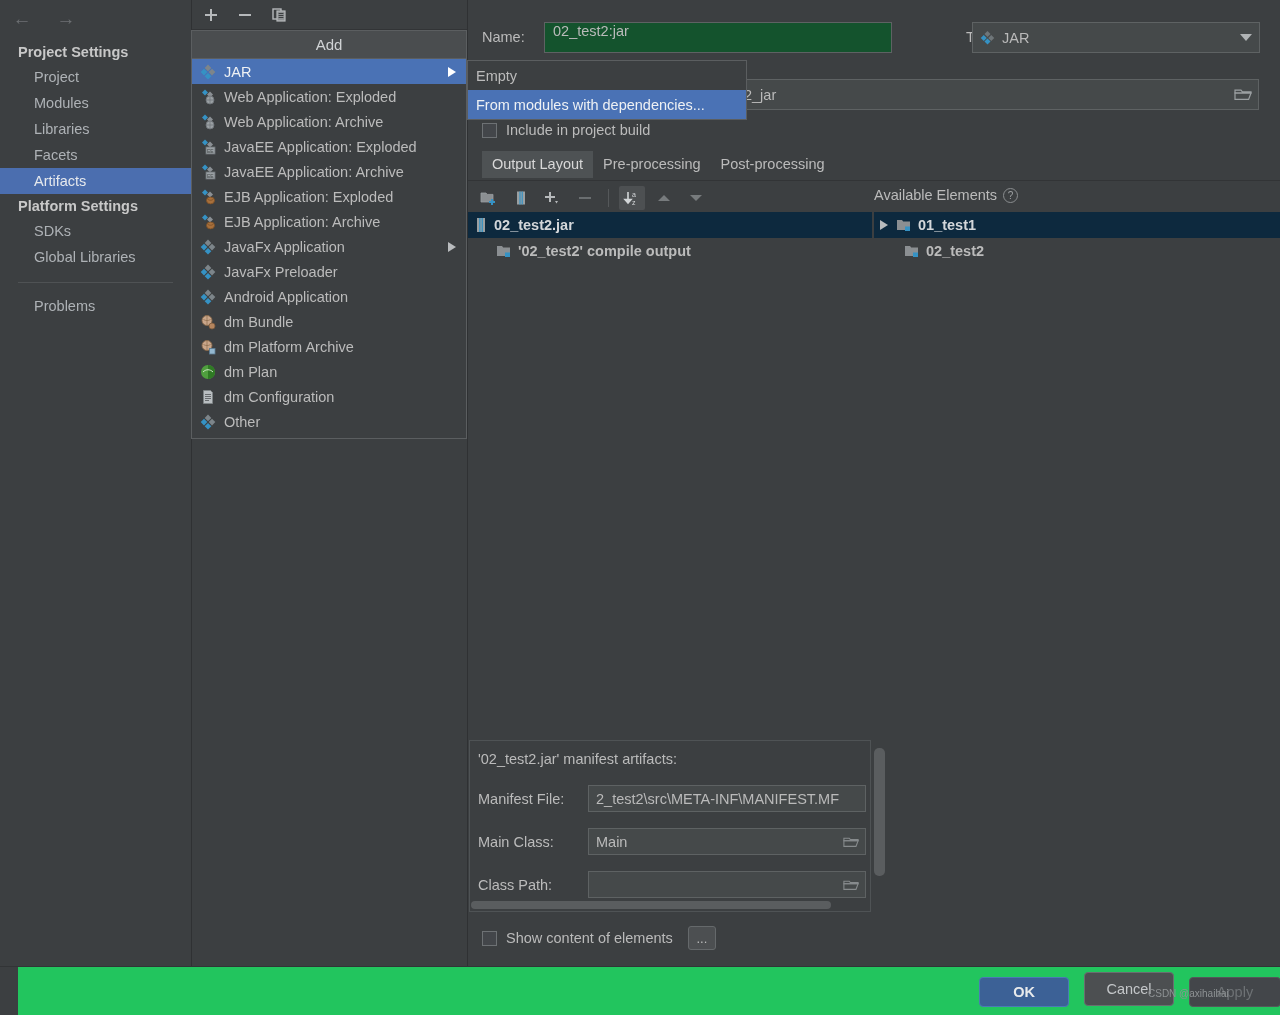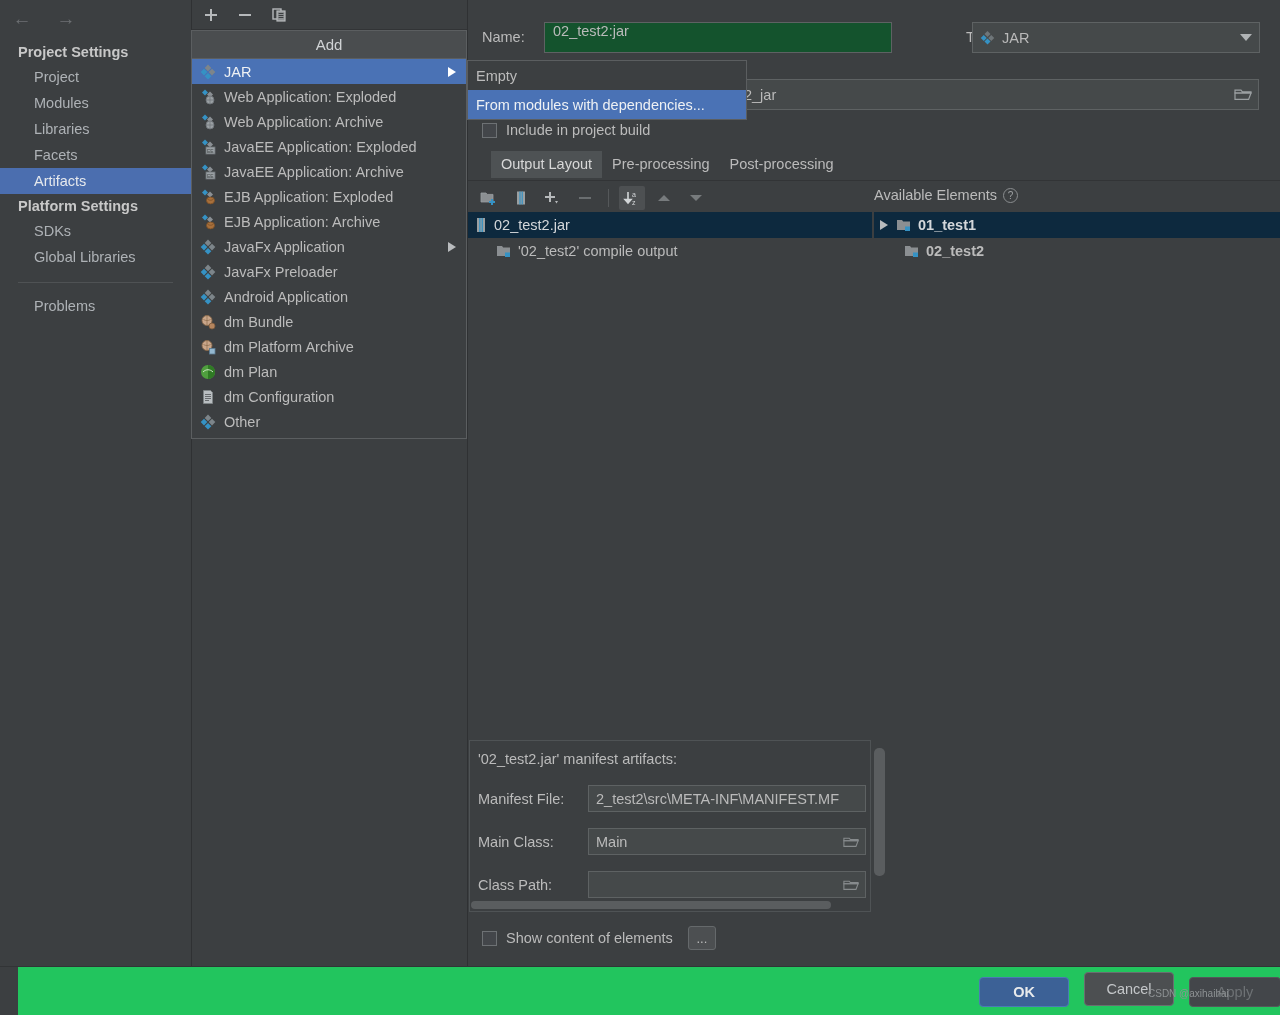--- a/index.html
+++ b/index.html
@@ -102,36 +102,36 @@
   .chk-row { position: absolute; left: 14px; top: 122px; display: flex; align-items: center; gap: 9px; }
   .chkbox { width: 15px; height: 15px; border: 1px solid #6d7174; background: #43464a; }
   .chk-label { color: #bbbbbb; font-size: 14.5px; }
 
   
   .tabs { position: absolute; left: 14px; top: 151px; display: flex; align-items: flex-end; }
   .tab {
     padding: 5px 10px 6px 10px; font-size: 14.5px; color: #bbbbbb; cursor: pointer;
     background: transparent;
   }
-  .tab.active { background: #4e5254; color: #d8d8d8; margin-left: 9px; }
+  .tab.active { background: #4e5254; color: #d8d8d8; }
   .tabs-underline { position: absolute; left: 0; top: 180px; width: 812px; height: 1px; background: #323436; }
 
   
   .tree-toolbar { position: absolute; left: 8px; top: 184px; height: 28px; display: flex; align-items: center; gap: 6px; }
   .ttbtn { width: 26px; height: 24px; display: flex; align-items: center; justify-content: center; cursor: pointer; }
   .ttbtn.boxed { background: #4d5052; border-radius: 2px; }
   .tt-sep { width: 1px; height: 18px; background: #55585a; margin: 0 4px; }
   .avail-title { position: absolute; left: 406px; top: 187px; font-size: 14.5px; color: #bbbbbb; display: flex; align-items: center; gap: 6px; }
   .q-ico {
     width: 15px; height: 15px; border-radius: 50%; border: 1px solid #8a8d8f;
     color: #9ea1a3; font-size: 10px; display: inline-flex; align-items: center; justify-content: center;
   }
 
   
-  .tree-left { position: absolute; left: 0; top: 212px; width: 404px; height: 518px; }
+  .tree-left { position: absolute; left: 0; top: 212px; width: 404px; height: 518px; font-weight: bold; }
   .tree-right { position: absolute; left: 406px; top: 212px; width: 406px; height: 518px; font-weight: bold; }
   .tree-row {
     height: 26px; display: flex; align-items: center; gap: 6px; font-size: 14.5px;
     color: #bbbbbb; cursor: pointer; padding-left: 6px;
   }
   .tree-row.sel { background: #0d293e; color: #d4d7da; }
   .tree-row.sel.wide { width: 404px; }
   .tree-row.indent { padding-left: 28px; }
   .arrow-r {
     width: 0; height: 0; border-top: 5px solid transparent; border-bottom: 5px solid transparent;

